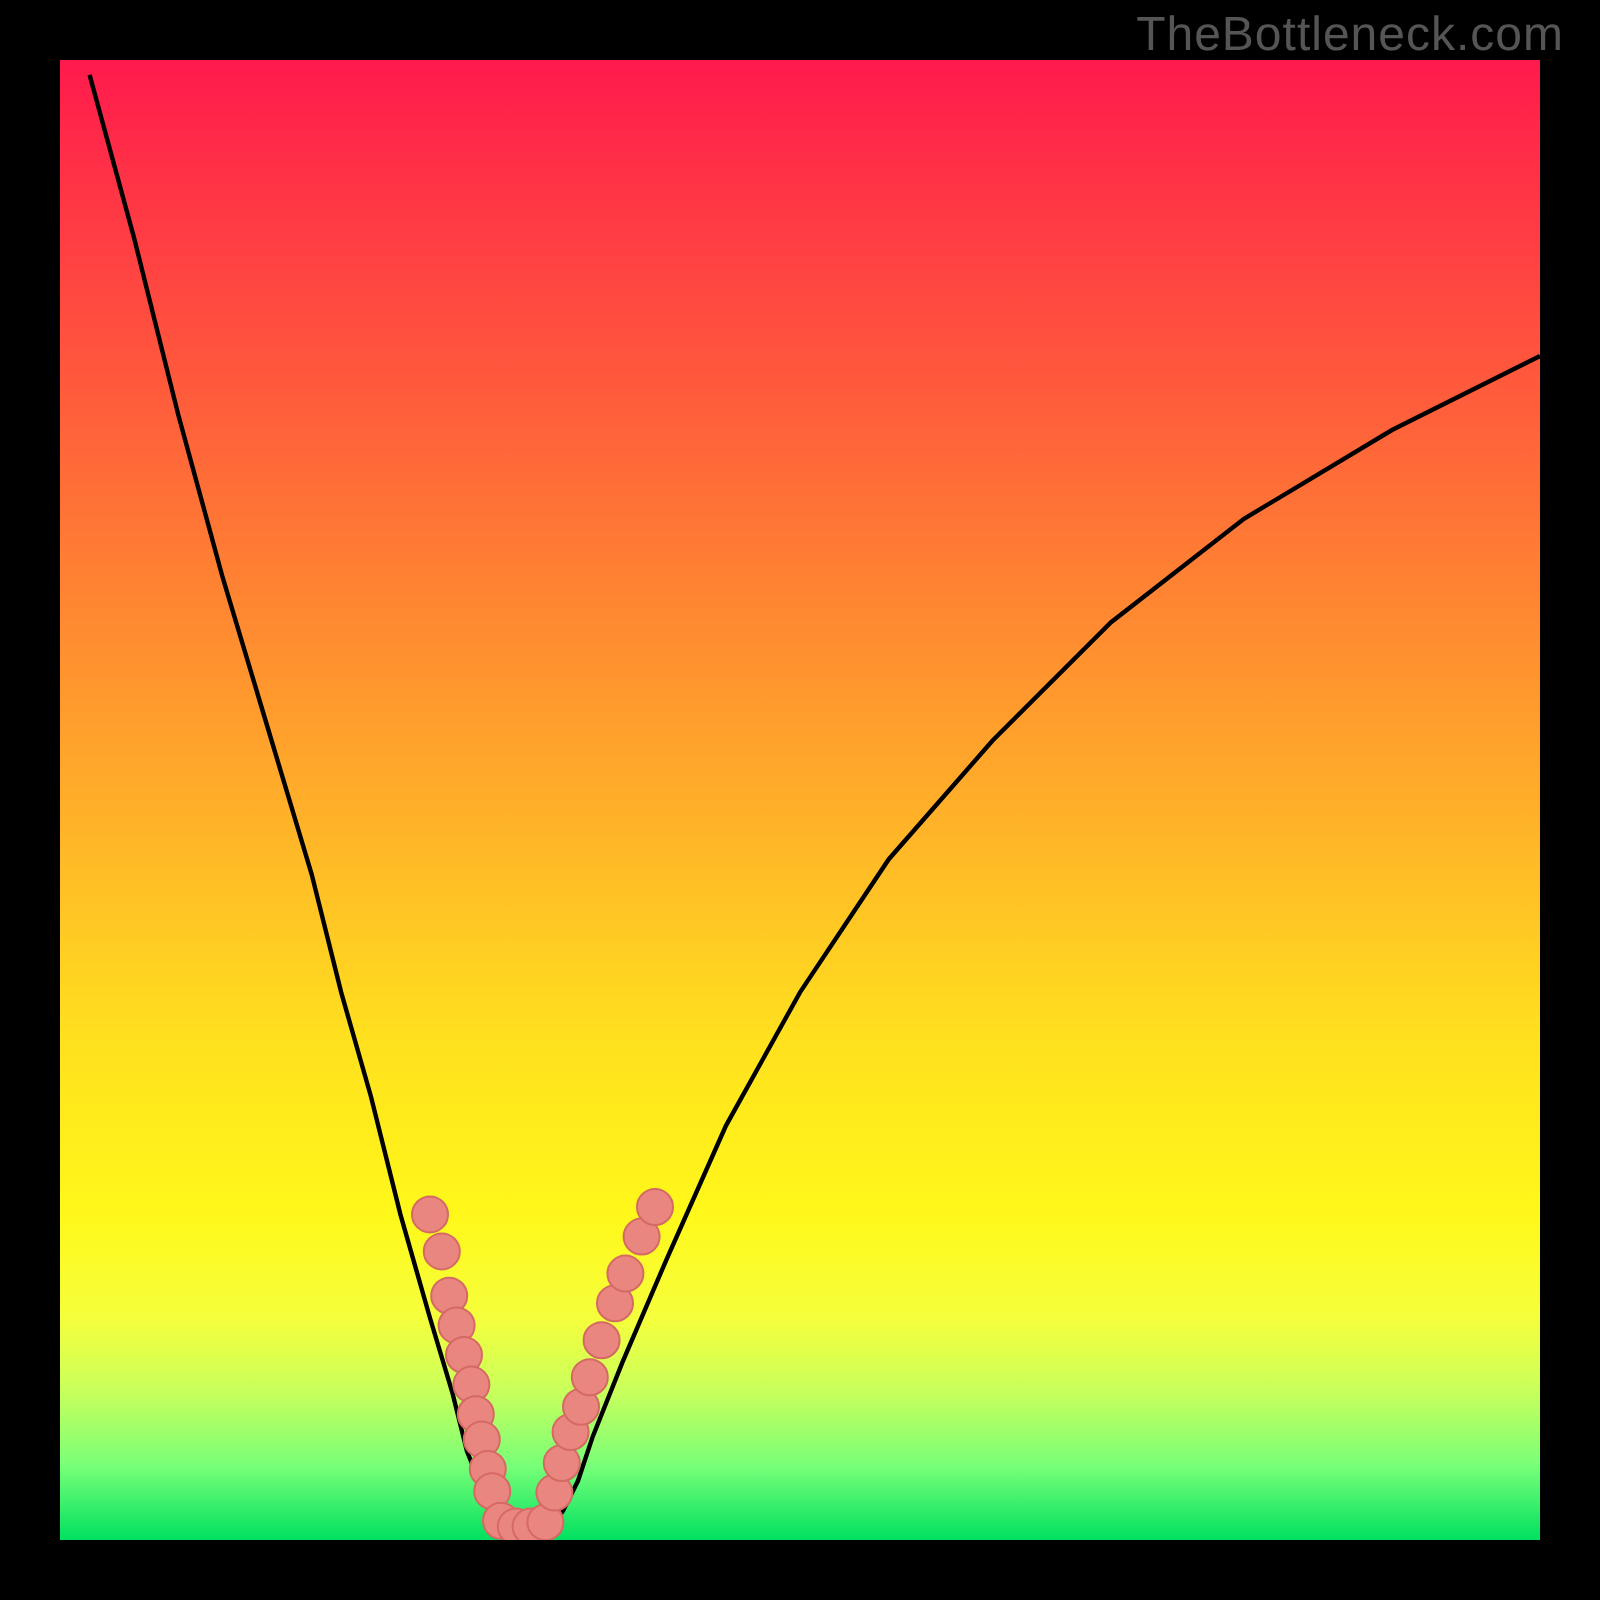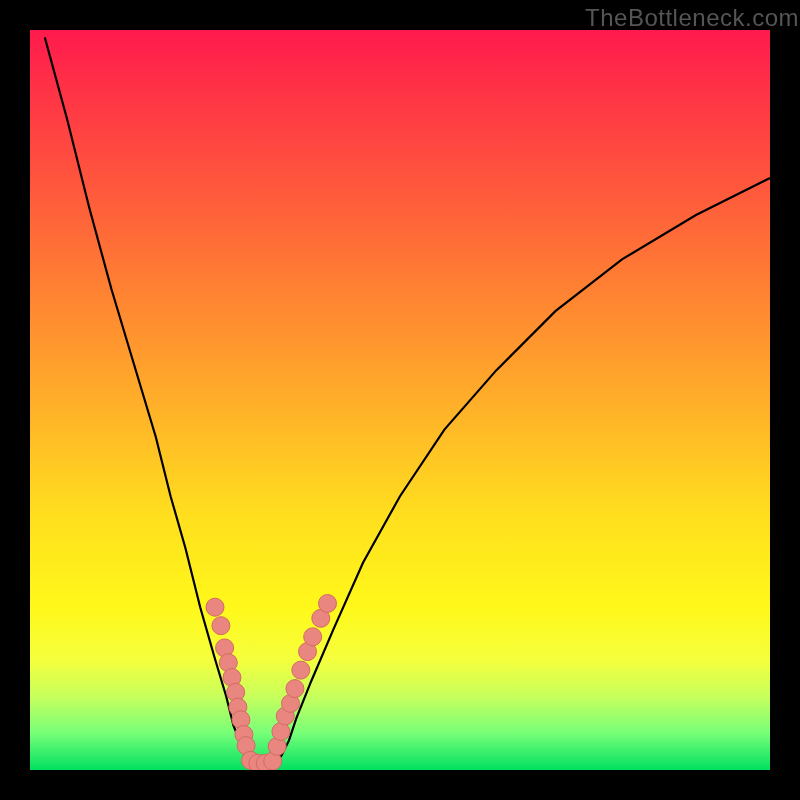--- a/index.html
+++ b/index.html
@@ -39,21 +39,21 @@
       #fff81a 78%,
       #f5ff3c 85%,
       #c8ff5c 90%,
       #78ff78 95%,
       #00e060 100%
     );
   }
   .watermark {
     position: absolute;
     top: 4px;
-    right: 1px;
+    right: 18px;
     color: #555;
     font-size: 24px;
     font-weight: 500;
     letter-spacing: 0.5px;
     user-select: none;
     text-align: center;
   }
   svg.curves {
     position: absolute;
     inset: 0;

